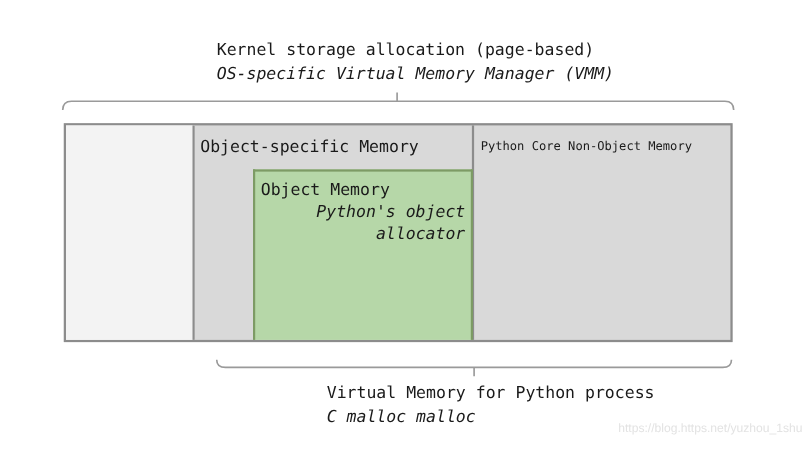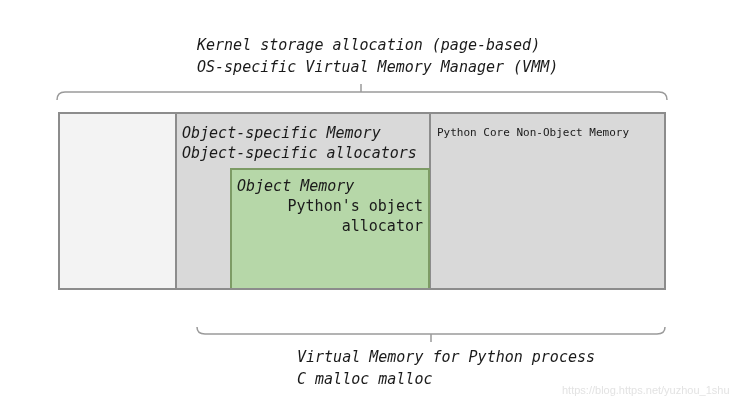--- a/index.html
+++ b/index.html
@@ -16,33 +16,33 @@
   *{margin:0;padding:0;box-sizing:border-box;}
   html,body{background:#fff;}
   .stage{
     position:relative;
     width:736px;height:415px;
     background:var(--page-bg);
     font-family:"DejaVu Sans Mono","Liberation Mono",monospace;
     color:var(--text);
     overflow:hidden;
   }
-  .line{display:block;white-space:nowrap;font-style:italic;}
-  .italic{}
+  .line{display:block;white-space:nowrap;}
+  .italic{font-style:italic;}
 
   .title-block{
     position:absolute;left:197px;top:34px;
     font-size:15px;line-height:22px;
   }
 
   .brace{position:absolute;}
   .brace svg{display:block;}
 
   .main-box{
-    position:absolute;left:58px;top:112px;width:608px;height:178px;
+    position:absolute;left:58px;top:112px;width:608px;height:199px;
     background:var(--box-gray);
     border:2px solid var(--box-border);
   }
   .left-col{
     position:absolute;left:0;top:0;bottom:0;width:117px;
     background:var(--left-gray);
     border-right:2px solid var(--box-border);
   }
   .mid-label{
     position:absolute;left:122px;top:9px;
@@ -50,21 +50,21 @@
   }
   .right-divider{
     position:absolute;left:369px;top:0;bottom:0;width:2px;
     background:var(--box-border);
   }
   .right-label{
     position:absolute;left:377px;top:9px;width:222px;
     font-size:11px;line-height:20px;
   }
   .green-box{
-    position:absolute;left:170px;top:54px;bottom:0;width:200px;
+    position:absolute;left:170px;top:40px;bottom:0;width:200px;
     background:var(--green-fill);
     border:2px solid var(--green-border);
     border-bottom:none;
   }
   .green-box .inner{
     padding:6px 5px 0 5px;
     font-size:15px;line-height:20px;
   }
 
   .footer-block{
@@ -95,21 +95,20 @@
       <path d="M 306 11 L 306 3" stroke="#9a9a9a" stroke-width="1.5" fill="none"></path>
     </svg>
   </div>
 
   <div class="main-box">
 
     <div class="left-col"></div>
 
     <div class="mid-label">
       <span class="line">Object-specific Memory</span>
-      <span class="line italic">Object-specific allocators</span>
     </div>
 
     <div class="right-divider"></div>
 
     <div class="right-label">Python Core Non-Object Memory</div>
 
     <div class="green-box">
       <div class="inner">
         <span class="line">Object Memory</span>
         <span class="italic" style="display:block;text-align:right;">Python's object allocator</span>

